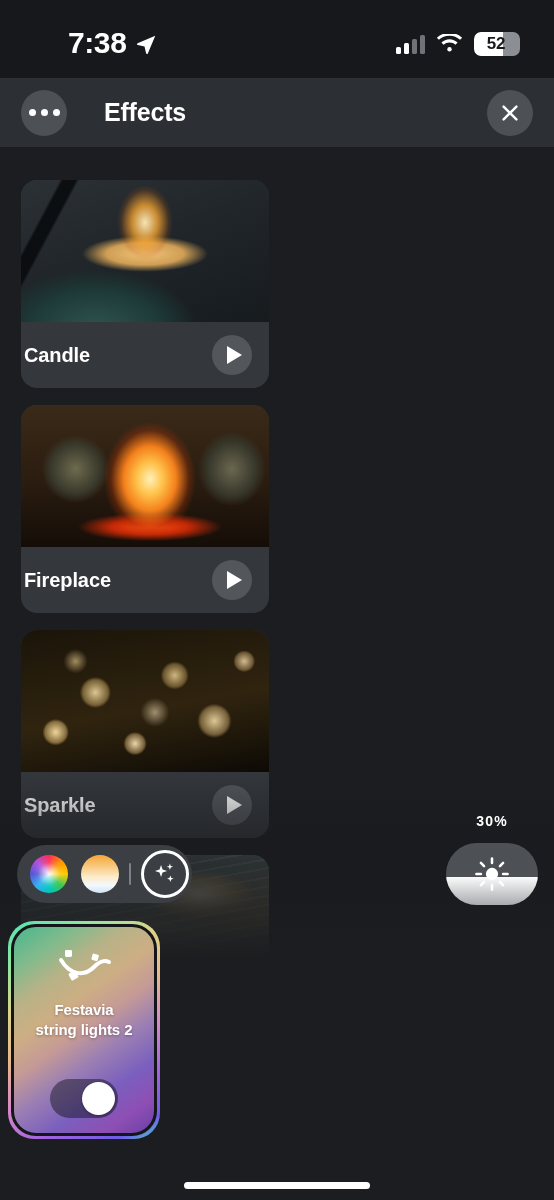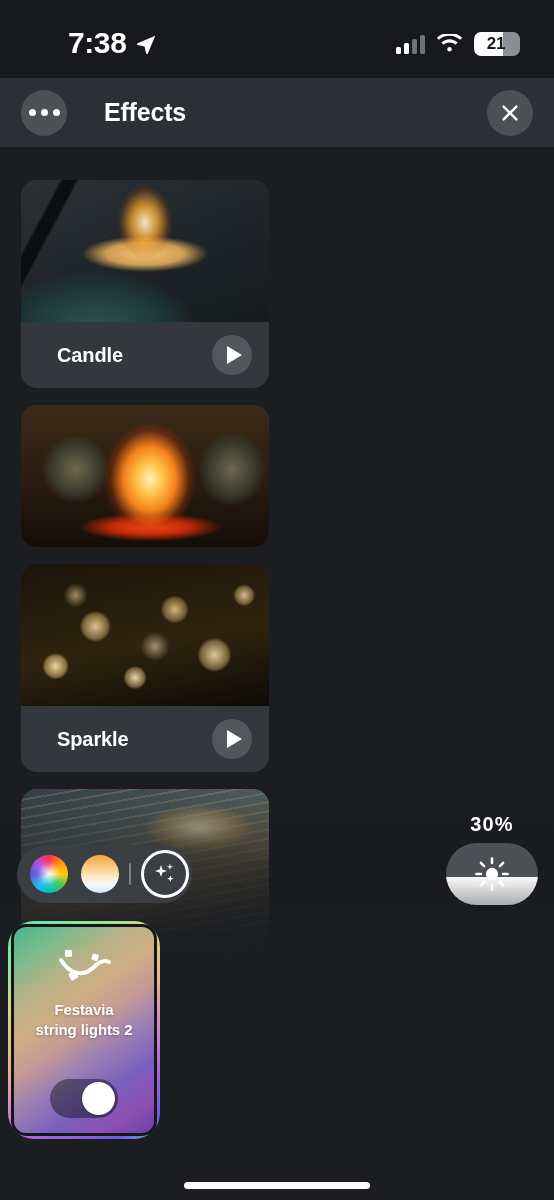--- a/index.html
+++ b/index.html
@@ -159,21 +159,21 @@
     width: 100%;
     height: 142px;
     position: relative;
     overflow: hidden;
   }
   .card .bar {
     height: 66px;
     display: flex;
     align-items: center;
     justify-content: space-between;
-    padding: 0 17px 0 36px;
+    padding: 0 17px 0 3px;
   }
   .card .name {
     color: #ffffff;
     font-size: 20px;
     font-weight: bold;
     letter-spacing: -0.1px;
   }
   .play {
     width: 40px; height: 40px;
     border-radius: 50%;
@@ -299,21 +299,21 @@
     cursor: pointer;
   }
 
   
   .bright-pct {
     position: absolute;
     left: 446px; top: 813px;
     width: 92px;
     text-align: center;
     color: #ffffff;
-    font-size: 20px;
+    font-size: 14px;
     font-weight: bold;
     letter-spacing: 1.2px;
   }
   .brightness {
     position: absolute;
     left: 446px; top: 843px;
     width: 92px; height: 62px;
     border-radius: 31px;
     background: #4d5055;
     overflow: hidden;
@@ -338,21 +338,21 @@
     left: 8px; top: 921px;
     width: 152px; height: 218px;
     border-radius: 26px;
     padding: 3px;
     background: linear-gradient(150deg, #55e0b4 0%, #8ce6a0 14%, #dcd489 30%, #e8b98a 46%, #d788c8 62%, #a163e0 78%, #6f5ce8 92%, #4ad6c4 100%);
     cursor: pointer;
   }
   .fest-card {
     position: relative;
     width: 100%; height: 100%;
-    border-radius: 15px;
+    border-radius: 25px;
     border: 3px solid #141619;
     background:
       linear-gradient(145deg,
         #49b68e 0%, #7fbb8c 14%, #b8b287 26%,
         #cdae84 38%, #c59a96 50%, #9b7fb3 62%,
         #7a5fbe 76%, #8e4fb4 88%, #6b3fa8 100%);
     overflow: hidden;
     display: flex;
     flex-direction: column;
     align-items: center;
@@ -417,21 +417,21 @@
           <i></i>
           <i></i>
       </span>
       <svg width="27" height="20" viewBox="0 0 28 20">
         <path d="M14 17.8a2.3 2.3 0 1 0 0-4.6 2.3 2.3 0 0 0 0 4.6z" fill="#ffffff"></path>
         <path d="M14 8.4c2.4 0 4.6.9 6.2 2.4l2.2-2.3C20.2 6.3 17.2 5 14 5S7.8 6.3 5.6 8.5l2.2 2.3A8.8 8.8 0 0 1 14 8.4z" fill="#ffffff"></path>
         <path d="M14 1.4c4.2 0 8.1 1.6 11 4.3l2.1-2.2A18.6 18.6 0 0 0 14-1.5 18.6 18.6 0 0 0 .9 3.5L3 5.7A15.6 15.6 0 0 1 14 1.4z" fill="#ffffff"></path>
       </svg>
       <span class="battery">
         <span class="fill"></span>
-        <span class="pct">21</span>
+        <span class="pct">52</span>
       </span>
     </div>
   </div>
 
   <div class="header">
     <button class="round-btn">
       <span class="dots">
         <span></span>
           <span></span>
           <span></span>
@@ -453,20 +453,26 @@
       <div class="bar">
         <span class="name">Candle</span>
         <span class="play">
             <span class="tri"></span>
           </span>
       </div>
     </div>
 
     <div class="card">
       <div class="thumb th-fire"></div>
+      <div class="bar">
+        <span class="name">Fireplace</span>
+        <span class="play">
+            <span class="tri"></span>
+          </span>
+      </div>
     </div>
 
     <div class="card">
       <div class="thumb th-sparkle"></div>
       <div class="bar">
         <span class="name">Sparkle</span>
         <span class="play">
             <span class="tri"></span>
           </span>
       </div>

